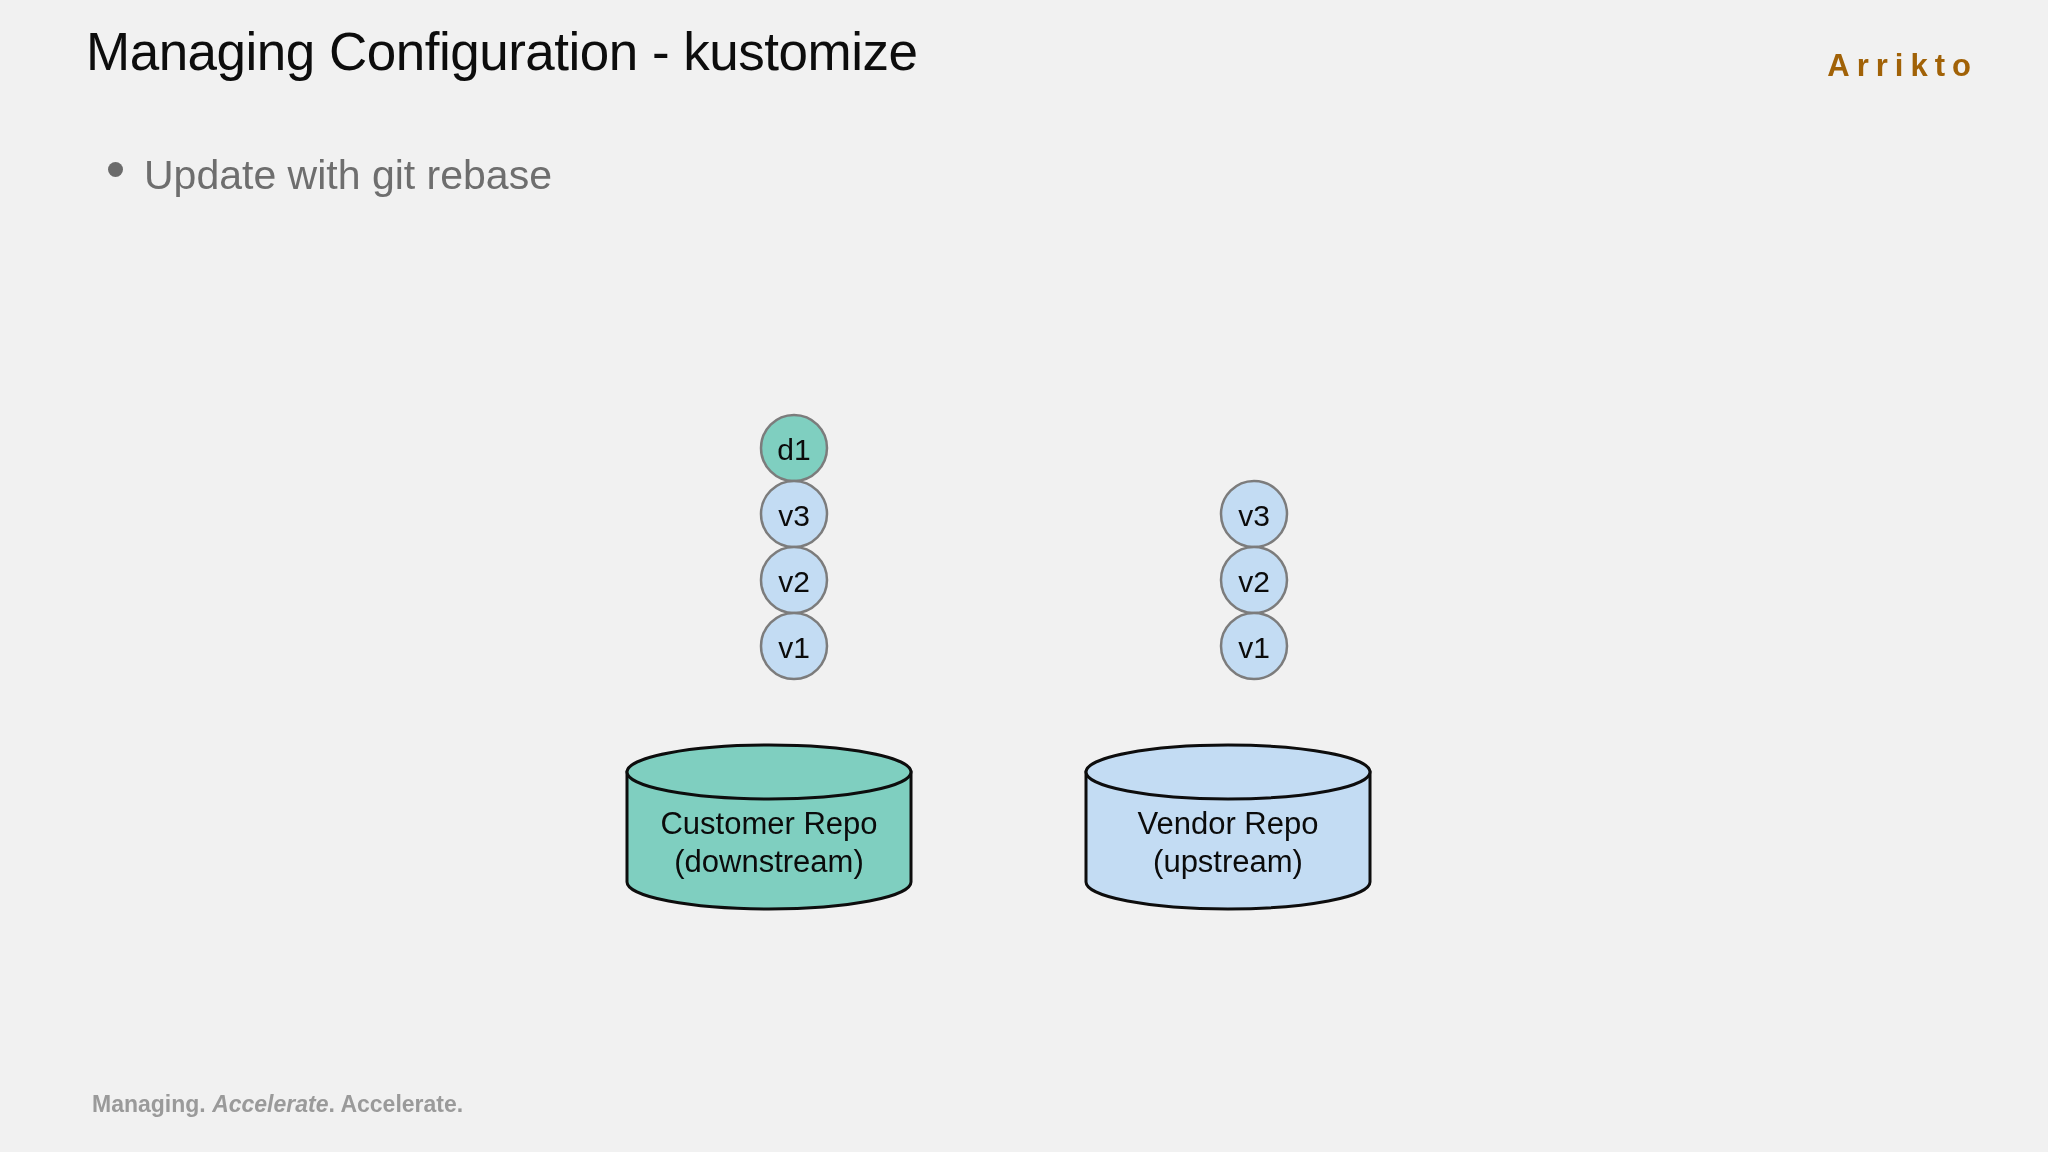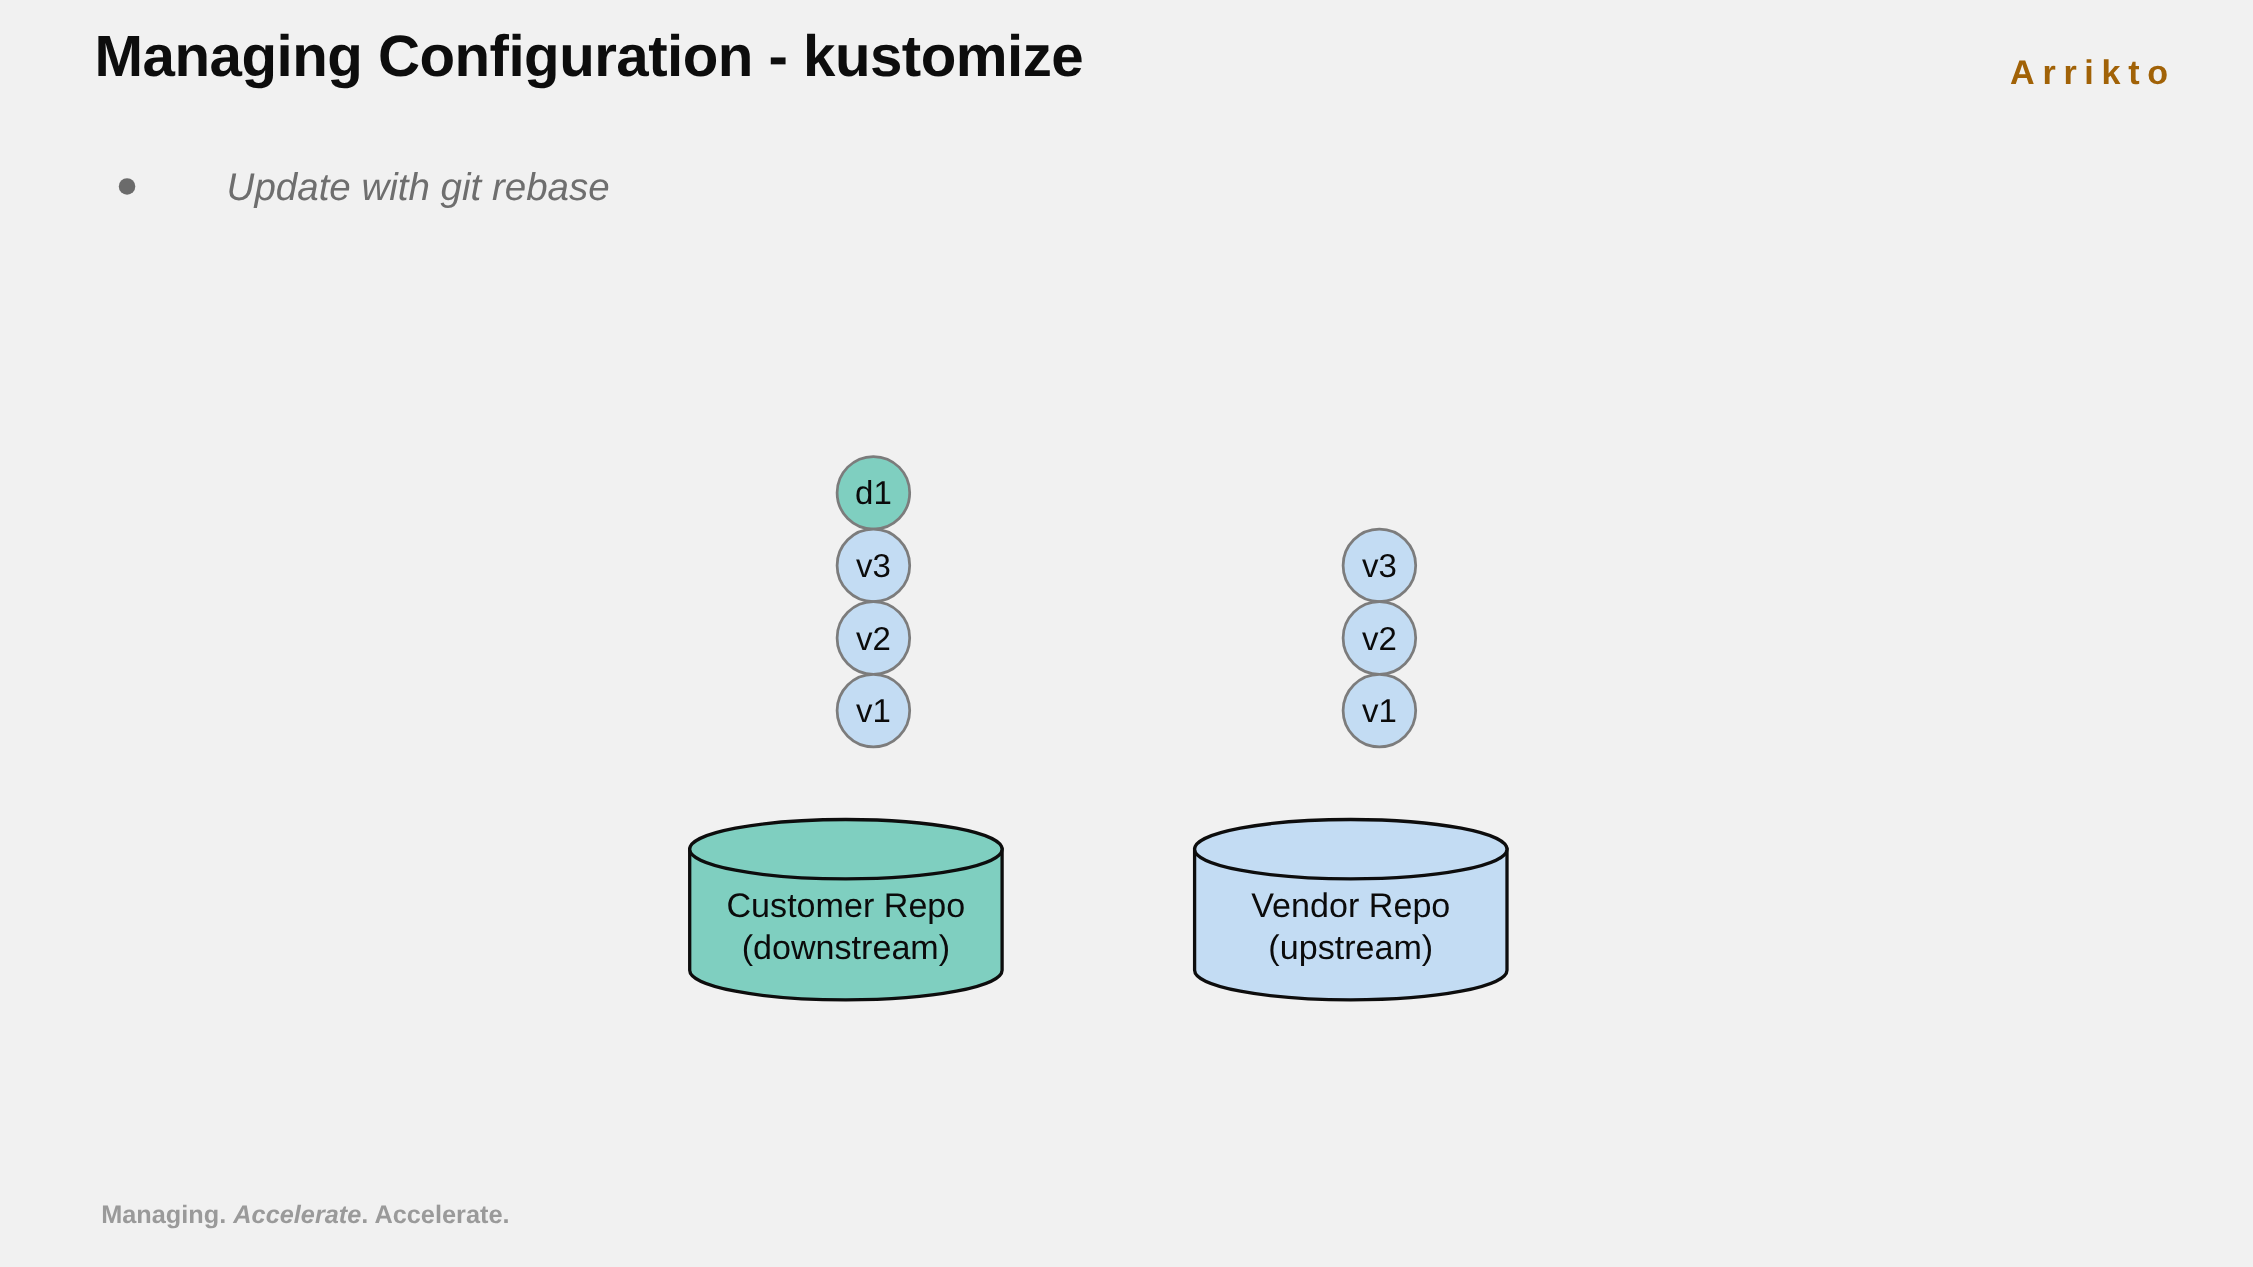--- a/index.html
+++ b/index.html
@@ -19,21 +19,21 @@
     inset: 0;
     background: #f1f1f1;
   }
 
   
   .slide-title {
     position: absolute;
     left: 86px;
     top: 20px;
     font-size: 53px;
-    font-weight: 700;
+    font-weight: 400;
     color: #0d0d0d;
     letter-spacing: -0.5px;
     white-space: nowrap;
     line-height: 1.2;
     text-align: right;
   }
   .brand-logo {
     position: absolute;
     right: 70px;
     top: 48px;
@@ -60,26 +60,25 @@
   }
   .bullet-dot {
     width: 15px;
     height: 15px;
     border-radius: 50%;
     background: #6b6b6b;
     flex: 0 0 auto;
     margin-top: 16px;
   }
   .bullet-text {
-    margin-left: 83px;
-    font-size: 35px;
+    margin-left: 21px;
+    font-size: 41px;
     color: #6e6e6e;
     line-height: 1.45;
     white-space: nowrap;
-    font-style: italic;
   }
 
   
   .diagram {
     position: absolute;
     left: 600px;
     top: 372px;
     width: 900px;
     height: 560px;
   }

